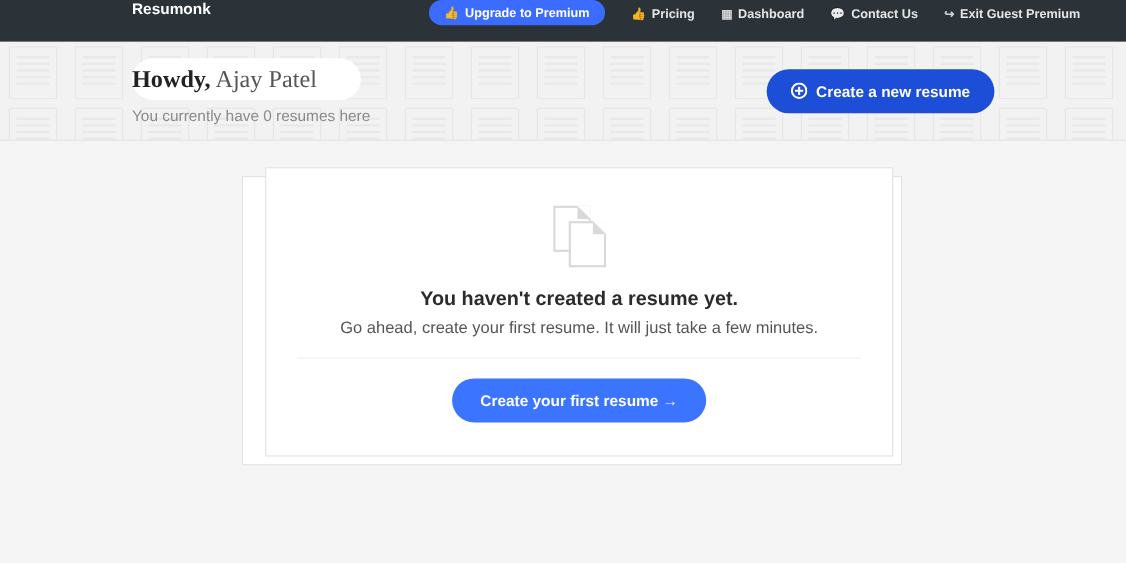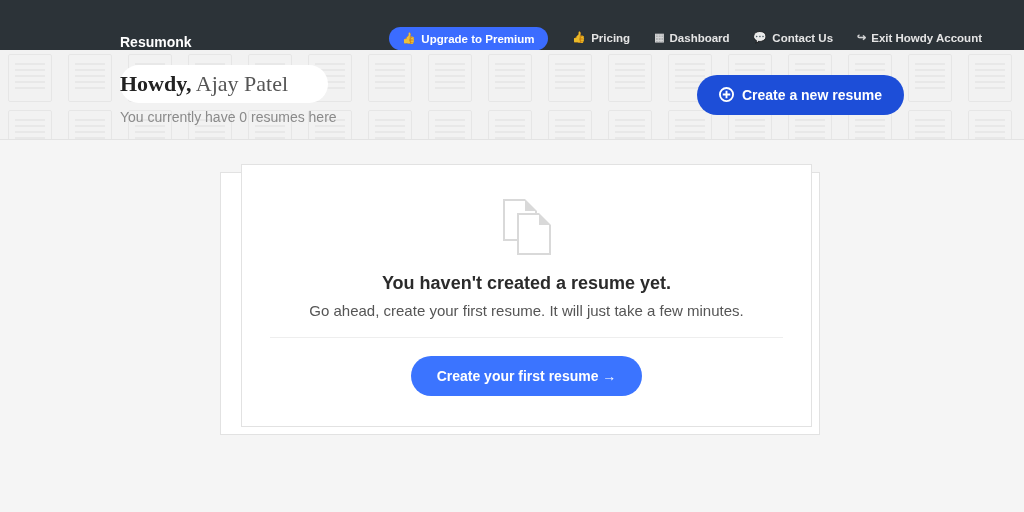--- a/index.html
+++ b/index.html
@@ -8,23 +8,23 @@
     width: 1024px;
     height: 512px;
     overflow: hidden;
     background: #f5f5f5;
     color: #333;
   }
 
   
   .navbar {
     background: #2c3338;
-    height: 50px;
+    height: 38px;
     display: flex;
-    align-items: flex-end;
+    align-items: flex-start;
     padding: 0 30px 0 120px;
     color: #fff;
     font-size: 12px;
   }
   .brand {
     font-weight: 700;
     font-size: 14px;
     margin-right: auto;
   }
   .nav-item {
@@ -204,21 +204,21 @@
   <a class="nav-item">
     <span class="ico">▦</span>
     <span>Dashboard</span>
   </a>
   <a class="nav-item">
     <span class="ico">💬</span>
     <span>Contact Us</span>
   </a>
   <a class="nav-item">
     <span class="ico">↪</span>
-    <span>Exit Howdy Account</span>
+    <span>Exit Guest Premium</span>
   </a>
 </nav>
 
 <section class="header-band">
   <div class="pattern">
     <span></span>
       <span></span>
       <span></span>
       <span></span>
       <span></span>

